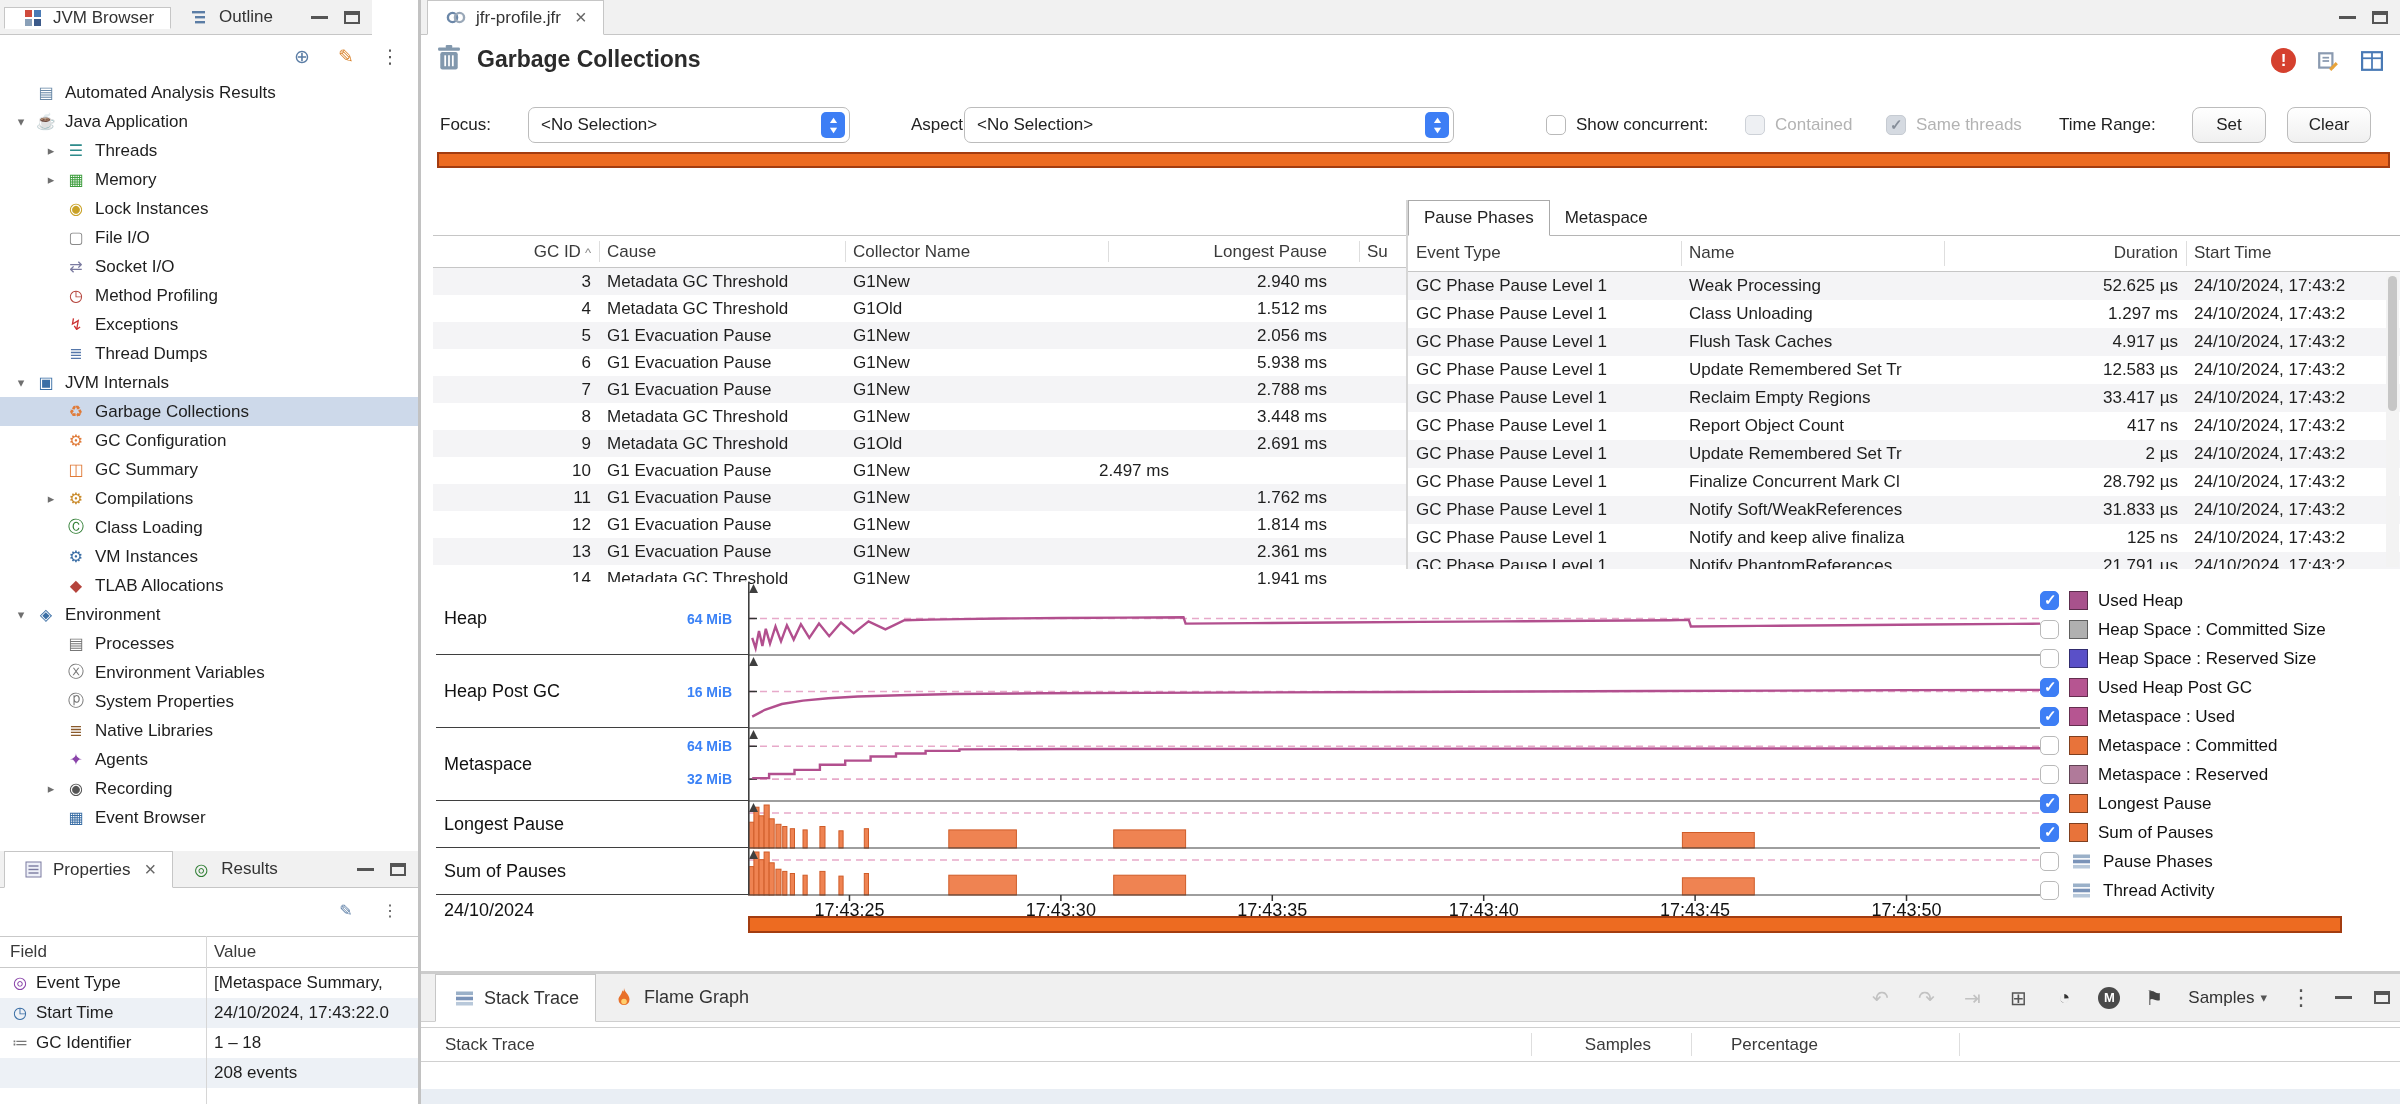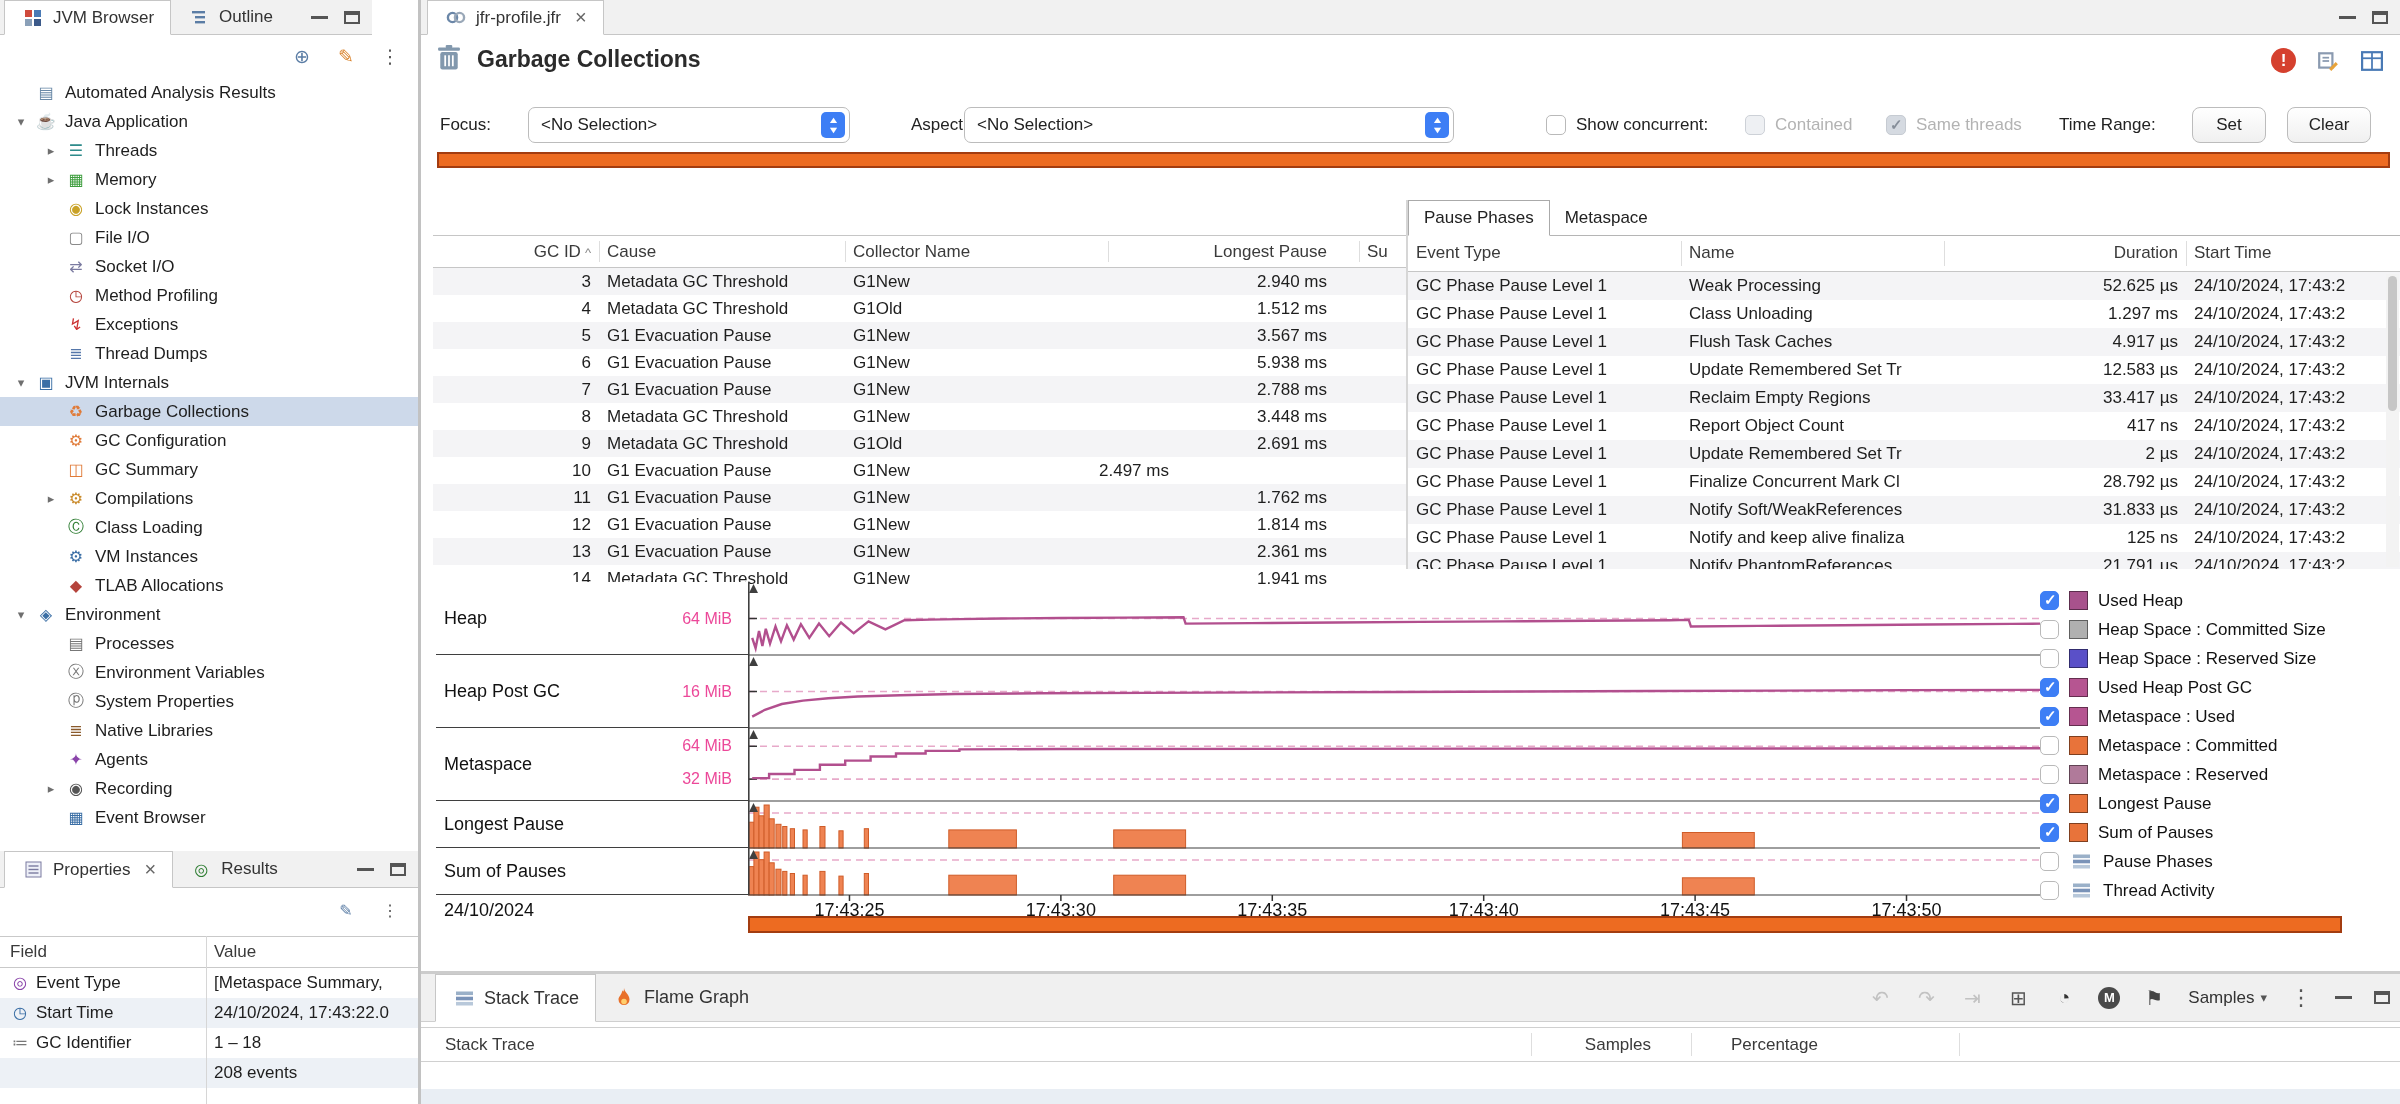--- a/index.html
+++ b/index.html
@@ -13,21 +13,21 @@
   .tab.active { background:#fff; border:1px solid #c6c6c6; border-bottom:1px solid #fff; margin-bottom:-1px; }
   .tclose { color:#666; font-size:20px; margin-left:6px; }
   .winbtns { position:absolute; right:12px; top:0; bottom:0; display:flex; gap:16px; align-items:center; }
   .wmin { display:inline-block; width:17px; height:3px; background:#555; }
   .wmax { display:inline-block; width:16px; height:13px; border:2px solid #555; border-top:4px solid #555; }
 
   .ticon { display:inline-flex; width:24px; justify-content:center; align-items:center; font-size:16px; flex:none; }
   .ticon svg { display:block; }
 
   
-  #sidebar-tabbar { left:0; top:0; width:372px; height:35px; }
+  #sidebar-tabbar { left:0; top:0; width:372px; height:35px;align-items:center; }
   #sidebar-toolbar { position:absolute; left:0; top:35px; width:418px; height:42px; display:flex; justify-content:flex-end; align-items:center; gap:20px; padding-right:16px; }
   #sidebar-toolbar .ticon { font-size:19px; }
   #tree { position:absolute; left:0; top:78px; width:418px; height:764px; overflow:hidden; }
   .trow { height:29px; display:flex; align-items:center; font-size:17px; white-space:nowrap; }
   .trow.sel { background:#cdd9ea; }
   .texp { width:26px; color:#6f6f6f; font-size:13px; text-align:center; flex:none; }
   .ticon.tree { margin-right:7px; }
 
   #props-tabbar { left:0; top:851px; width:418px; height:37px; }
   #props-toolbar { position:absolute; left:0; top:888px; width:418px; height:44px; display:flex; justify-content:flex-end; align-items:center; gap:20px; padding-right:16px; }
@@ -91,21 +91,21 @@
   #phase-rows { position:absolute; left:0; right:0; top:72px; }
   .drow { position:relative; height:28px; font-size:17px; }
   .drow span { position:absolute; line-height:28px; white-space:nowrap; overflow:hidden; }
   .sbar { position:absolute; right:1px; top:74px; bottom:2px; width:13px; background:#f3f3f3; }
   .sthumb { position:absolute; left:2px; right:2px; top:2px; height:135px; background:#c6c6c6; border-radius:6px; }
 
   
   #chart { position:absolute; left:436px; top:582px; width:1906px; height:352px; }
   .lane { position:absolute; left:0; width:312px; border-bottom:1.4px solid #3f3f3f; background:#fff; }
   .lname { position:absolute; left:8px; top:50%; transform:translateY(-50%); font-size:18px; color:#111; font-weight:500; white-space:nowrap; }
-  .ltick { position:absolute; right:16px; font-size:16px; color:#ec4899; transform:translateY(-50%); white-space:nowrap; }
+  .ltick { position:absolute; right:16px; font-size:14px; color:#3b82f6; transform:translateY(-50%); white-space:nowrap;font-weight:bold; }
   .xtick { position:absolute; width:140px; text-align:center; font-size:18px; color:#111; top:318px; }
   .dlabel { position:absolute; left:8px; top:318px; font-size:18px; color:#111; font-weight:500; }
 
   #legend { position:absolute; left:2040px; top:586px; width:356px; background:#fff; }
   .litem { display:flex; align-items:center; gap:10px; height:29px; }
   .litem .cb { position:relative; top:auto; transform:none; width:19px; height:19px; flex:none; }
   .litem .cb.on::after { top:-1px; }
   .swatch { width:19px; height:19px; border:1.5px solid rgba(0,0,0,.45); flex:none; }
   .llbl { font-size:17px; color:#111; white-space:nowrap; }
 
@@ -455,21 +455,21 @@
         <div class="grow">
           <span style="left:0;width:158px;text-align:right">4</span>
           <span style="left:174px">Metadata GC Threshold</span>
           <span style="left:420px">G1Old</span>
           <span style="left:666px;width:228px;text-align:right">1.512 ms</span>
         </div>
         <div class="grow alt">
           <span style="left:0;width:158px;text-align:right">5</span>
           <span style="left:174px">G1 Evacuation Pause</span>
           <span style="left:420px">G1New</span>
-          <span style="left:666px;width:228px;text-align:right">3.567 ms</span>
+          <span style="left:666px;width:228px;text-align:right">2.056 ms</span>
         </div>
         <div class="grow">
           <span style="left:0;width:158px;text-align:right">6</span>
           <span style="left:174px">G1 Evacuation Pause</span>
           <span style="left:420px">G1New</span>
           <span style="left:666px;width:228px;text-align:right">5.938 ms</span>
         </div>
         <div class="grow alt">
           <span style="left:0;width:158px;text-align:right">7</span>
           <span style="left:174px">G1 Evacuation Pause</span>

